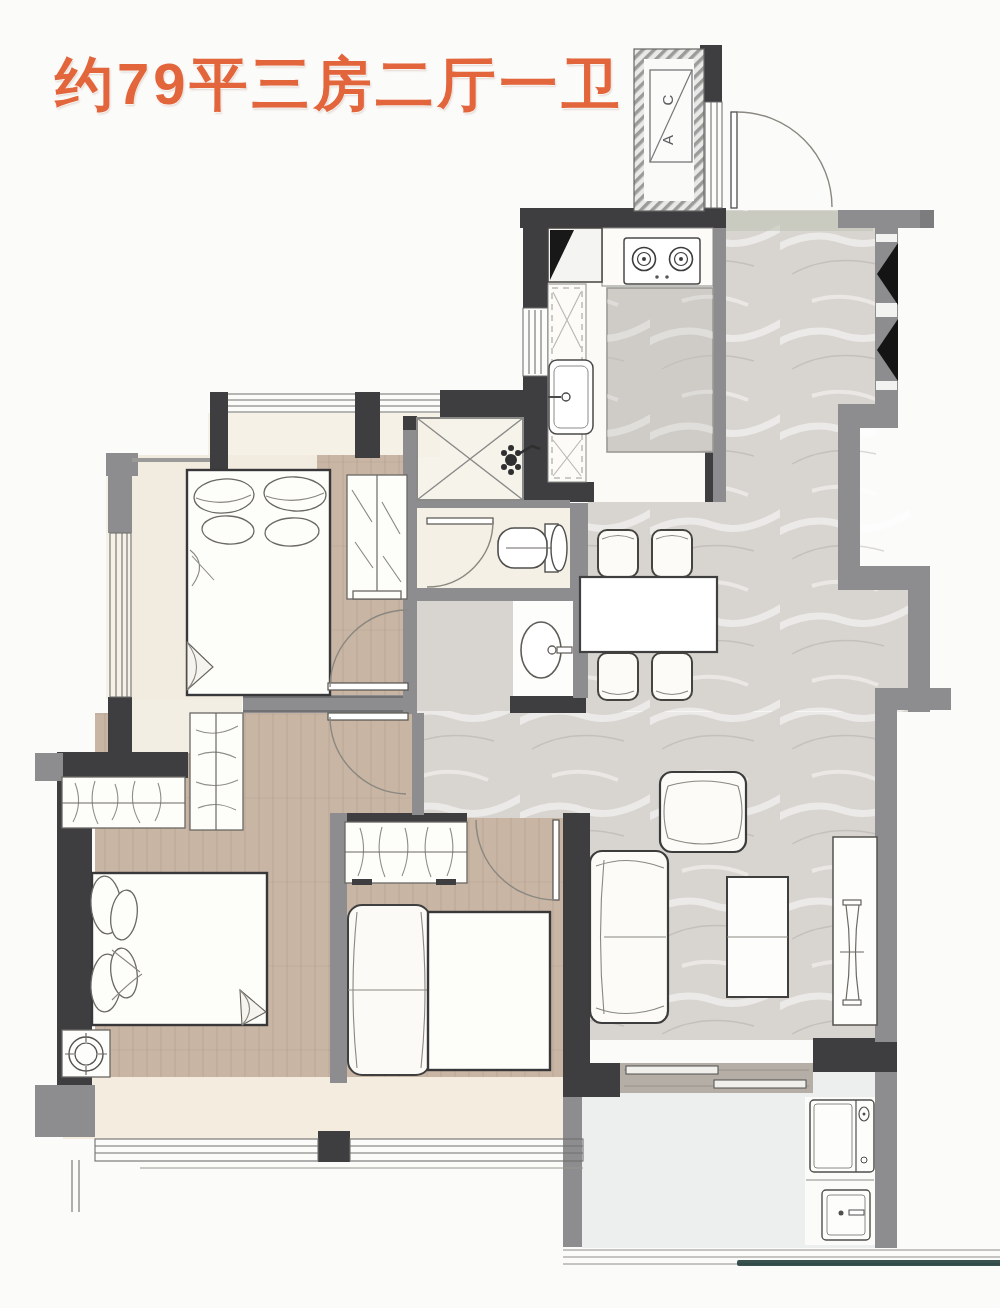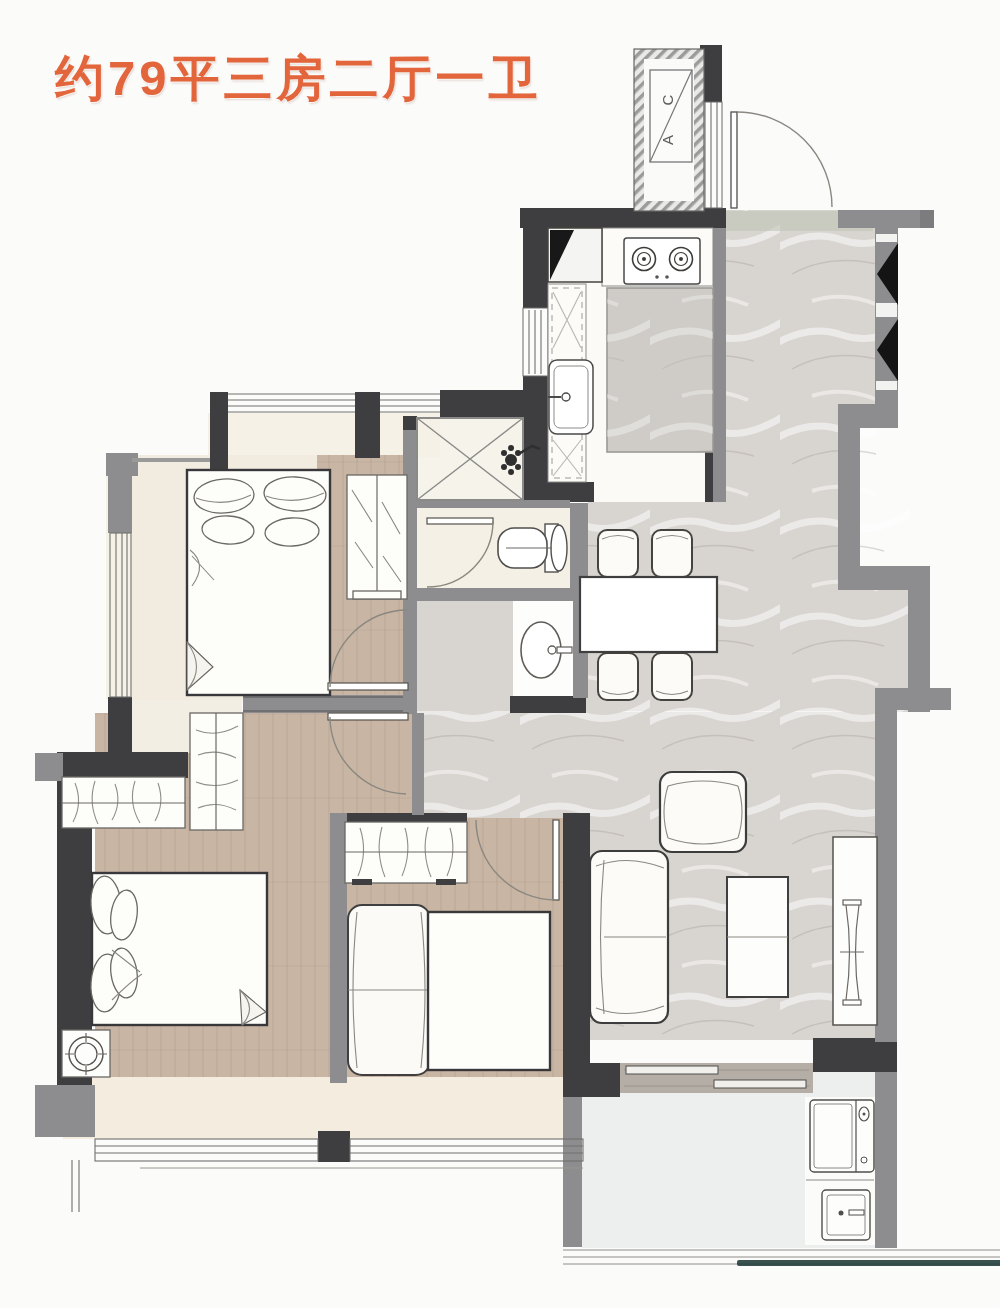--- a/index.html
+++ b/index.html
@@ -5,21 +5,21 @@
   :root{
     --accent:#e2653c; --wall-dark:#3e3e41; --wall-gray:#8d8d8f;
     --marble:#d8d4d0; --wood:#c8b5a4; --cream:#f2ebdf;
     --floor-balcony:#edefef; --rail-teal:#233f3c;
   }
   html,body{margin:0;padding:0;}
   body{width:1000px;height:1308px;background:#fbfbfa;position:relative;overflow:hidden;
        font-family:"Liberation Sans",sans-serif;}
   .title{
     position:absolute;left:55px;top:46px;z-index:5;
-    font-size:49px;font-weight:800;letter-spacing:4px;color:var(--accent);
+    font-size:58px;font-weight:800;letter-spacing:4px;color:var(--accent);
     text-shadow:0 1px 0 rgba(255,255,255,.7),1px 2px 2px rgba(120,60,30,.18);
   }
   svg{position:absolute;left:0;top:0;}
   .wd{fill:var(--wall-dark);}
   .wg{fill:var(--wall-gray);}
   .wg2{fill:#7c7c7e;}
   .marble{fill:var(--marble);}
   .wood{fill:var(--wood);}
   .cream{fill:var(--cream);}
   .cream2{fill:#f6f1e7;}

